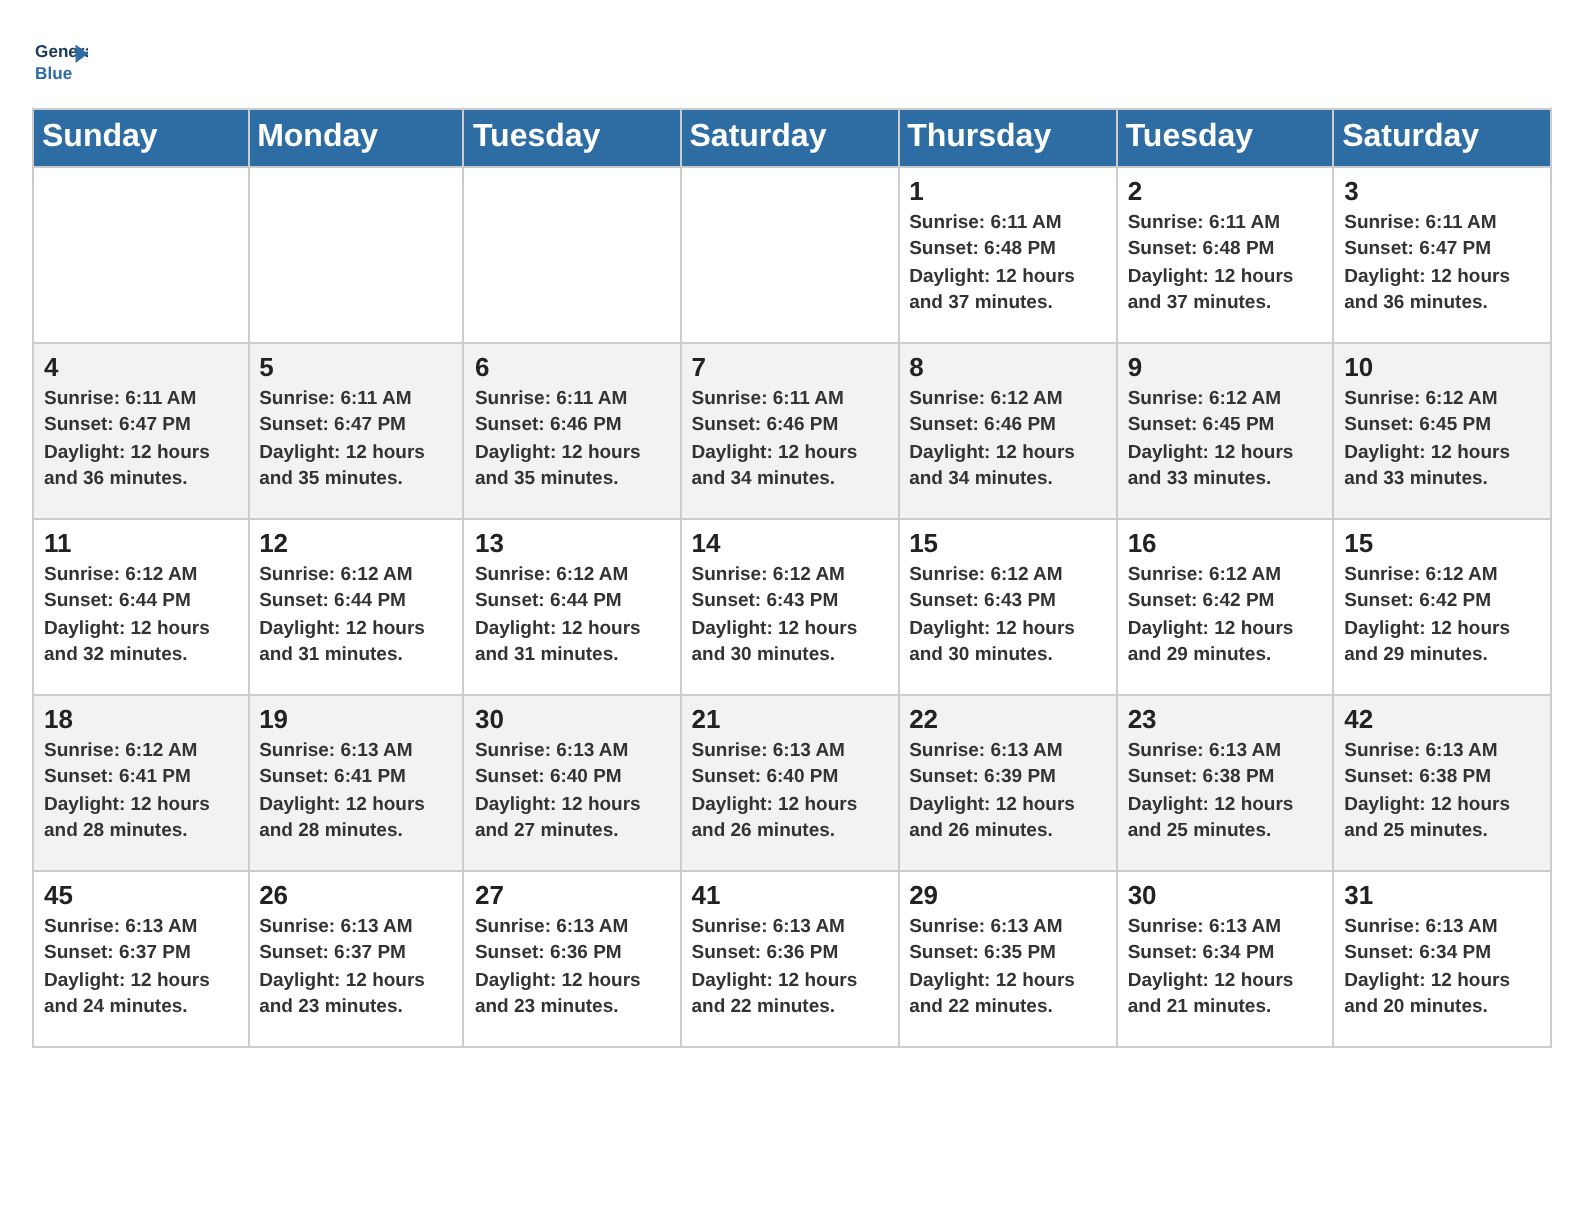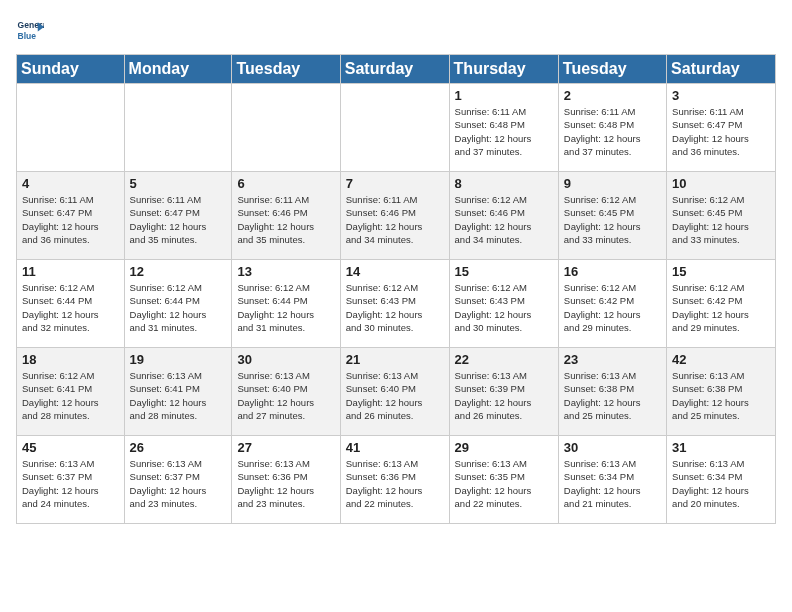--- a/index.html
+++ b/index.html
@@ -78,20 +78,21 @@
       font-size: 13px;
       font-weight: bold;
       color: #222;
       display: block;
       margin-bottom: 2px;
     }
     .day-info {
       font-size: 9.5px;
       color: #333;
       line-height: 1.4;
+      font-weight: bold;
     }
     .empty-cell {
       background: #fff;
     }
   </style>
 </head>
 <body>
 
 <div class="header-area">
   <div class="logo">

